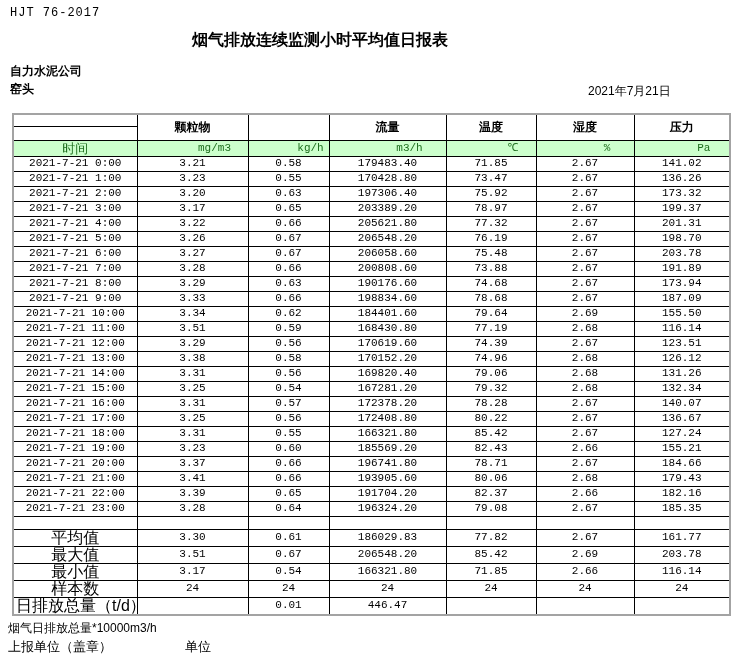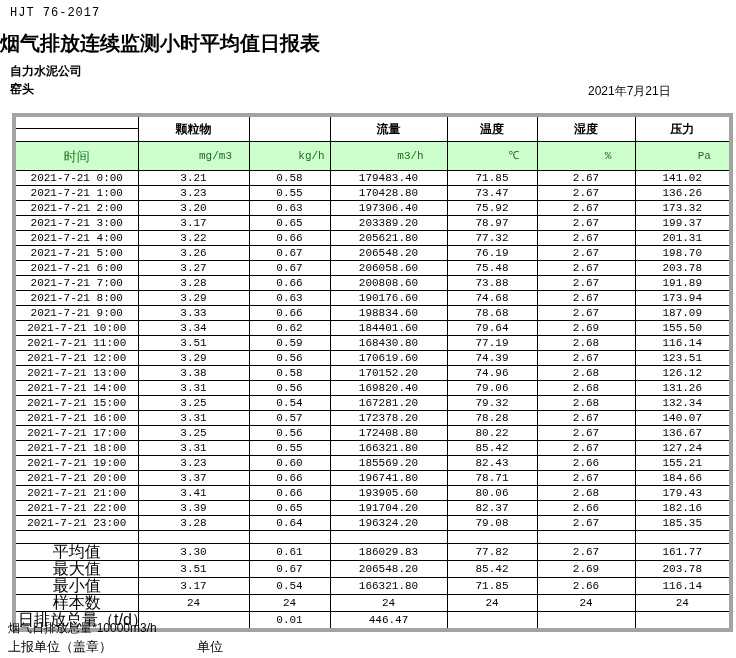--- a/index.html
+++ b/index.html
@@ -5,58 +5,58 @@
   * { box-sizing: border-box; margin: 0; padding: 0; }
   html, body { width: 736px; height: 658px; }
   body {
     position: relative;
     background: #ffffff;
     color: #000000;
     font-family: "Liberation Sans", sans-serif;
   }
   .abs { position: absolute; white-space: nowrap; }
   #standard-code { left: 10px; top: 6px; font-size: 12px; font-weight: normal; font-family: "Liberation Mono", monospace; letter-spacing: 1px; }
-  #page-title { left: 0; top: 30px; width: 640px; text-align: left; font-size: 20px; font-weight: bold; }
+  #page-title { left: 0; top: 30px; width: 640px; text-align: center; font-size: 16px; font-weight: bold; }
   #company-name { left: 10px; top: 63px; font-size: 12px; font-weight: bold; font-family: Liberation Serif, serif; }
   #site-name { left: 10px; top: 81px; font-size: 12px; font-weight: bold; }
   #report-date { left: 588px; top: 83px; font-size: 12px; }
 
   table#report-table {
     position: absolute; left: 12px; top: 113px; width: 717px;
     border-collapse: collapse; table-layout: fixed;
-    border: 4px solid #a3a3a3;
+    border: 2px solid #a3a3a3;
   }
   td, th {
     border: 1px solid #000;
     padding: 0;
     text-align: center;
     white-space: nowrap;
     overflow: hidden;
     line-height: 1;
     font-weight: normal;
   }
   .group-row th { height: 26px; font-size: 12px; font-weight: bold; }
   th.split { padding: 0; vertical-align: top; }
   th.split .half { height: 12px; }
   th.split .half.top { border-bottom: 1px solid #000; }
 
-  .unit-row td { height: 29px; background: var(--header-bg, #ccffcc); color: var(--header-text, #1e6e1e); text-align: center; }
+  .unit-row td { height: 16px; background: var(--header-bg, #ccffcc); color: var(--header-text, #1e6e1e); text-align: center; }
   .unit-row td.time-h { font-size: 13px; }
   .unit-row td.unit { font-family: "Liberation Mono", monospace; font-size: 11px; padding-left: 44px; }
 
   .data-row td { height: 15px; font-family: "Liberation Mono", monospace; font-size: 11px; }
   .sep-row td { height: 13px; }
   .summary-row td { height: 15px; font-family: "Liberation Mono", monospace; font-size: 11px; }
   .summary-row td.c-label { font-family: "Liberation Sans", sans-serif; font-size: 16px; }
   .summary-row.total td { height: 17px; }
   .summary-row.total td.c-label { text-align: left; padding-left: 2px; }
 
   #footer-note { left: 8px; top: 620px; font-size: 12px; }
   #report-unit-label { left: 8px; top: 638px; font-size: 13px; }
-  #unit-label { left: 197px; top: 638px; font-size: 13px; }
+  #unit-label { left: 185px; top: 638px; font-size: 13px; }
 </style>
 </head>
 <body>
 
 <div class="abs" id="standard-code">HJT 76-2017</div>
 <div class="abs" id="page-title">烟气排放连续监测小时平均值日报表</div>
 <div class="abs" id="company-name">自力水泥公司</div>
 <div class="abs" id="site-name">窑头</div>
 <div class="abs" id="report-date">2021年7月21日</div>
 

